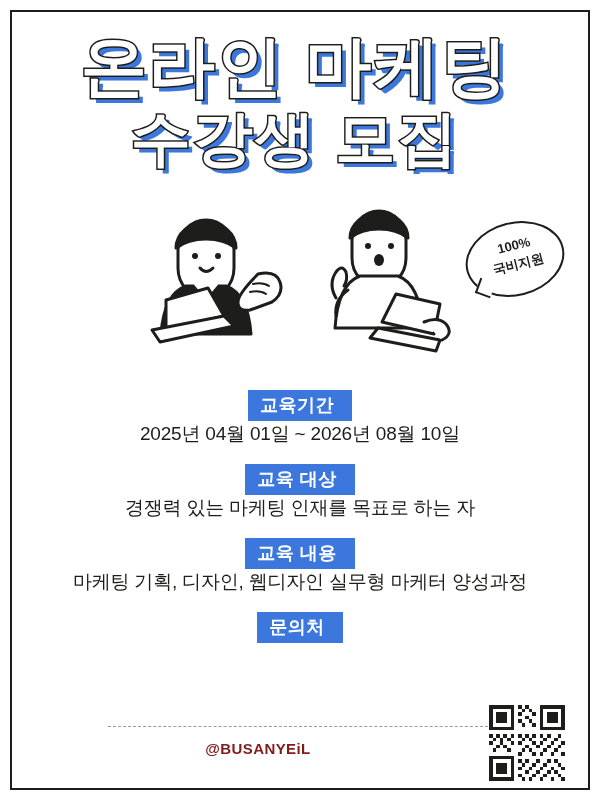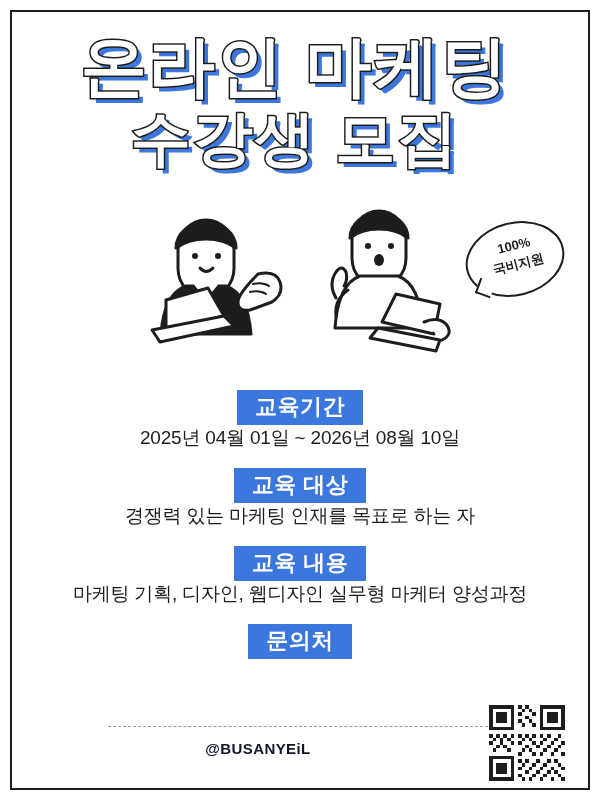--- a/index.html
+++ b/index.html
@@ -123,23 +123,23 @@
     width: 600px;
     text-align: center;
   }
   .info-group {
     margin-bottom: 17px;
   }
   .chip {
     display: inline-block;
     background: #3b77dd;
     color: #ffffff;
-    font-size: 22px;
+    font-size: 18px;
     font-weight: bold;
-    padding: 6px 18px 7px 18px;
+    padding: 6px 18px 7px 12px;
     line-height: 1;
     letter-spacing: 0.5px;
   }
   .info-value {
     display: block;
     margin-top: 0;
     font-size: 19px;
     color: #1d1d1b;
     letter-spacing: -0.2px;
   }
@@ -153,21 +153,21 @@
     border-top: 1px dashed #9a9a9a;
   }
   .handle {
     position: absolute;
     left: 108px;
     top: 740px;
     width: 300px;
     text-align: center;
     font-size: 15px;
     font-weight: bold;
-    color: #0f172a;
+    color: #7f1d1d;
     letter-spacing: 0.4px;
   }
   .qr {
     position: absolute;
     right: 35px;
     top: 705px;
     width: 76px;
     height: 76px;
   }
   .qr canvas, .qr svg { display: block; }

